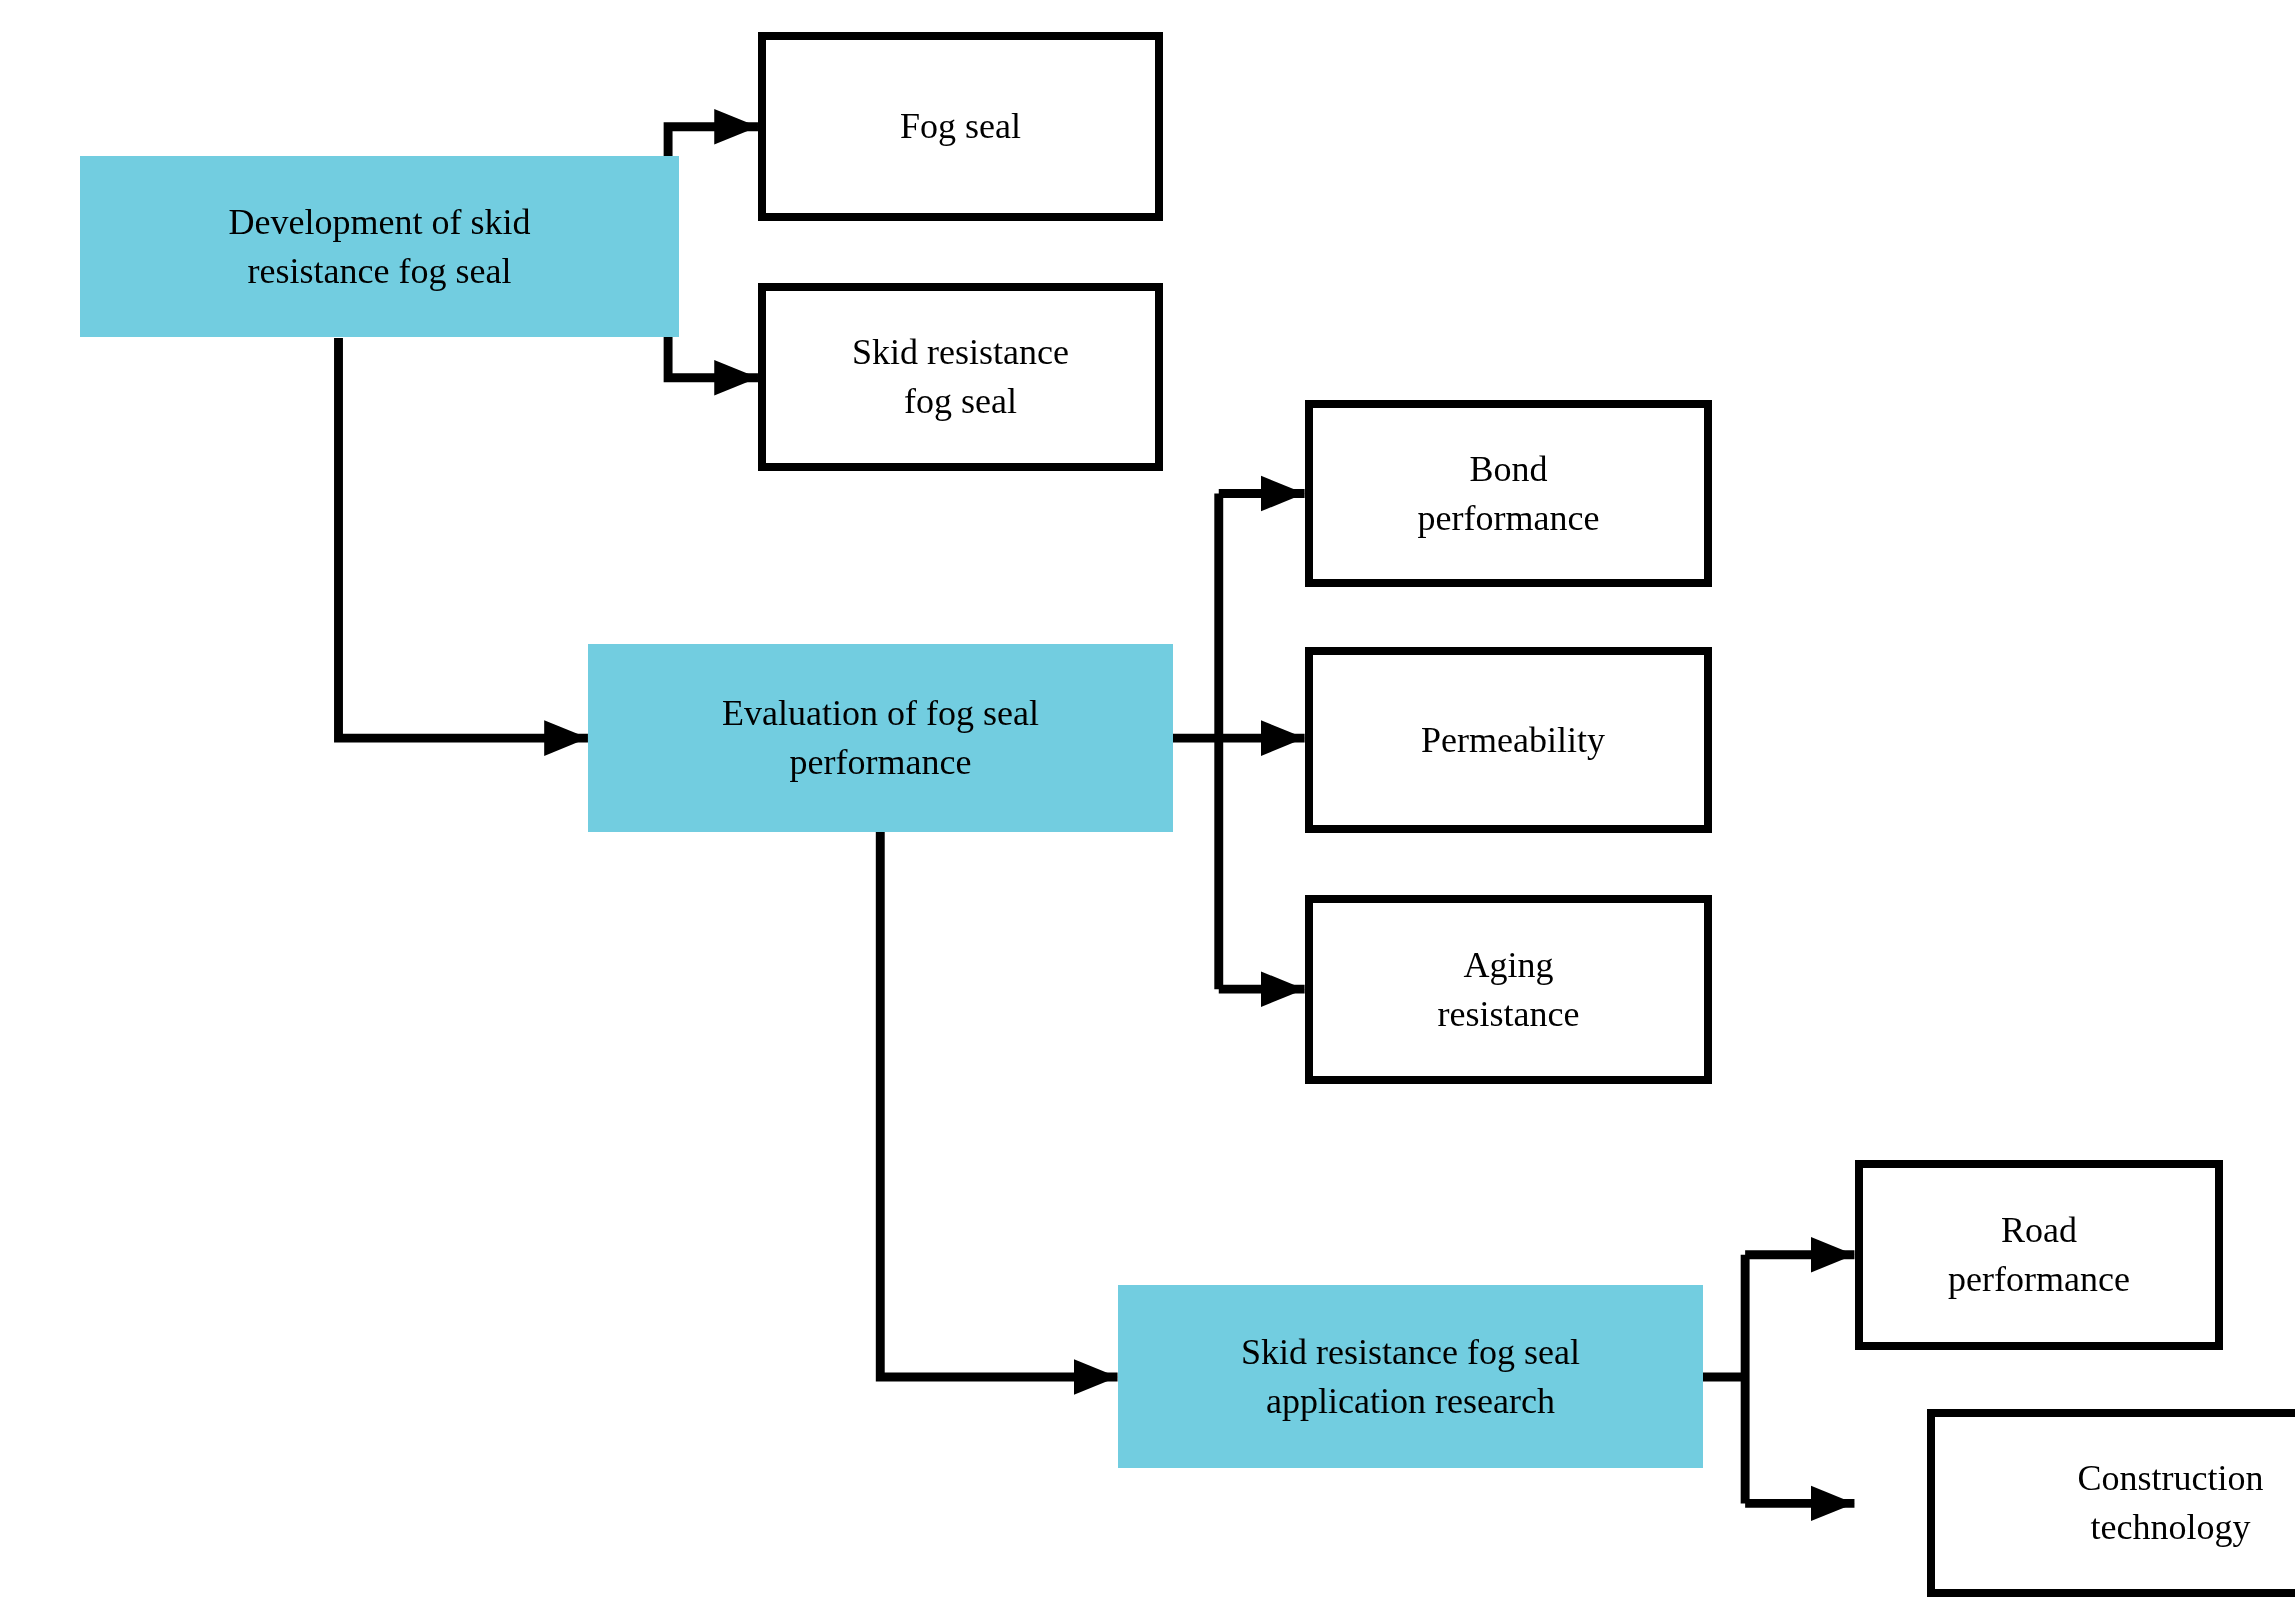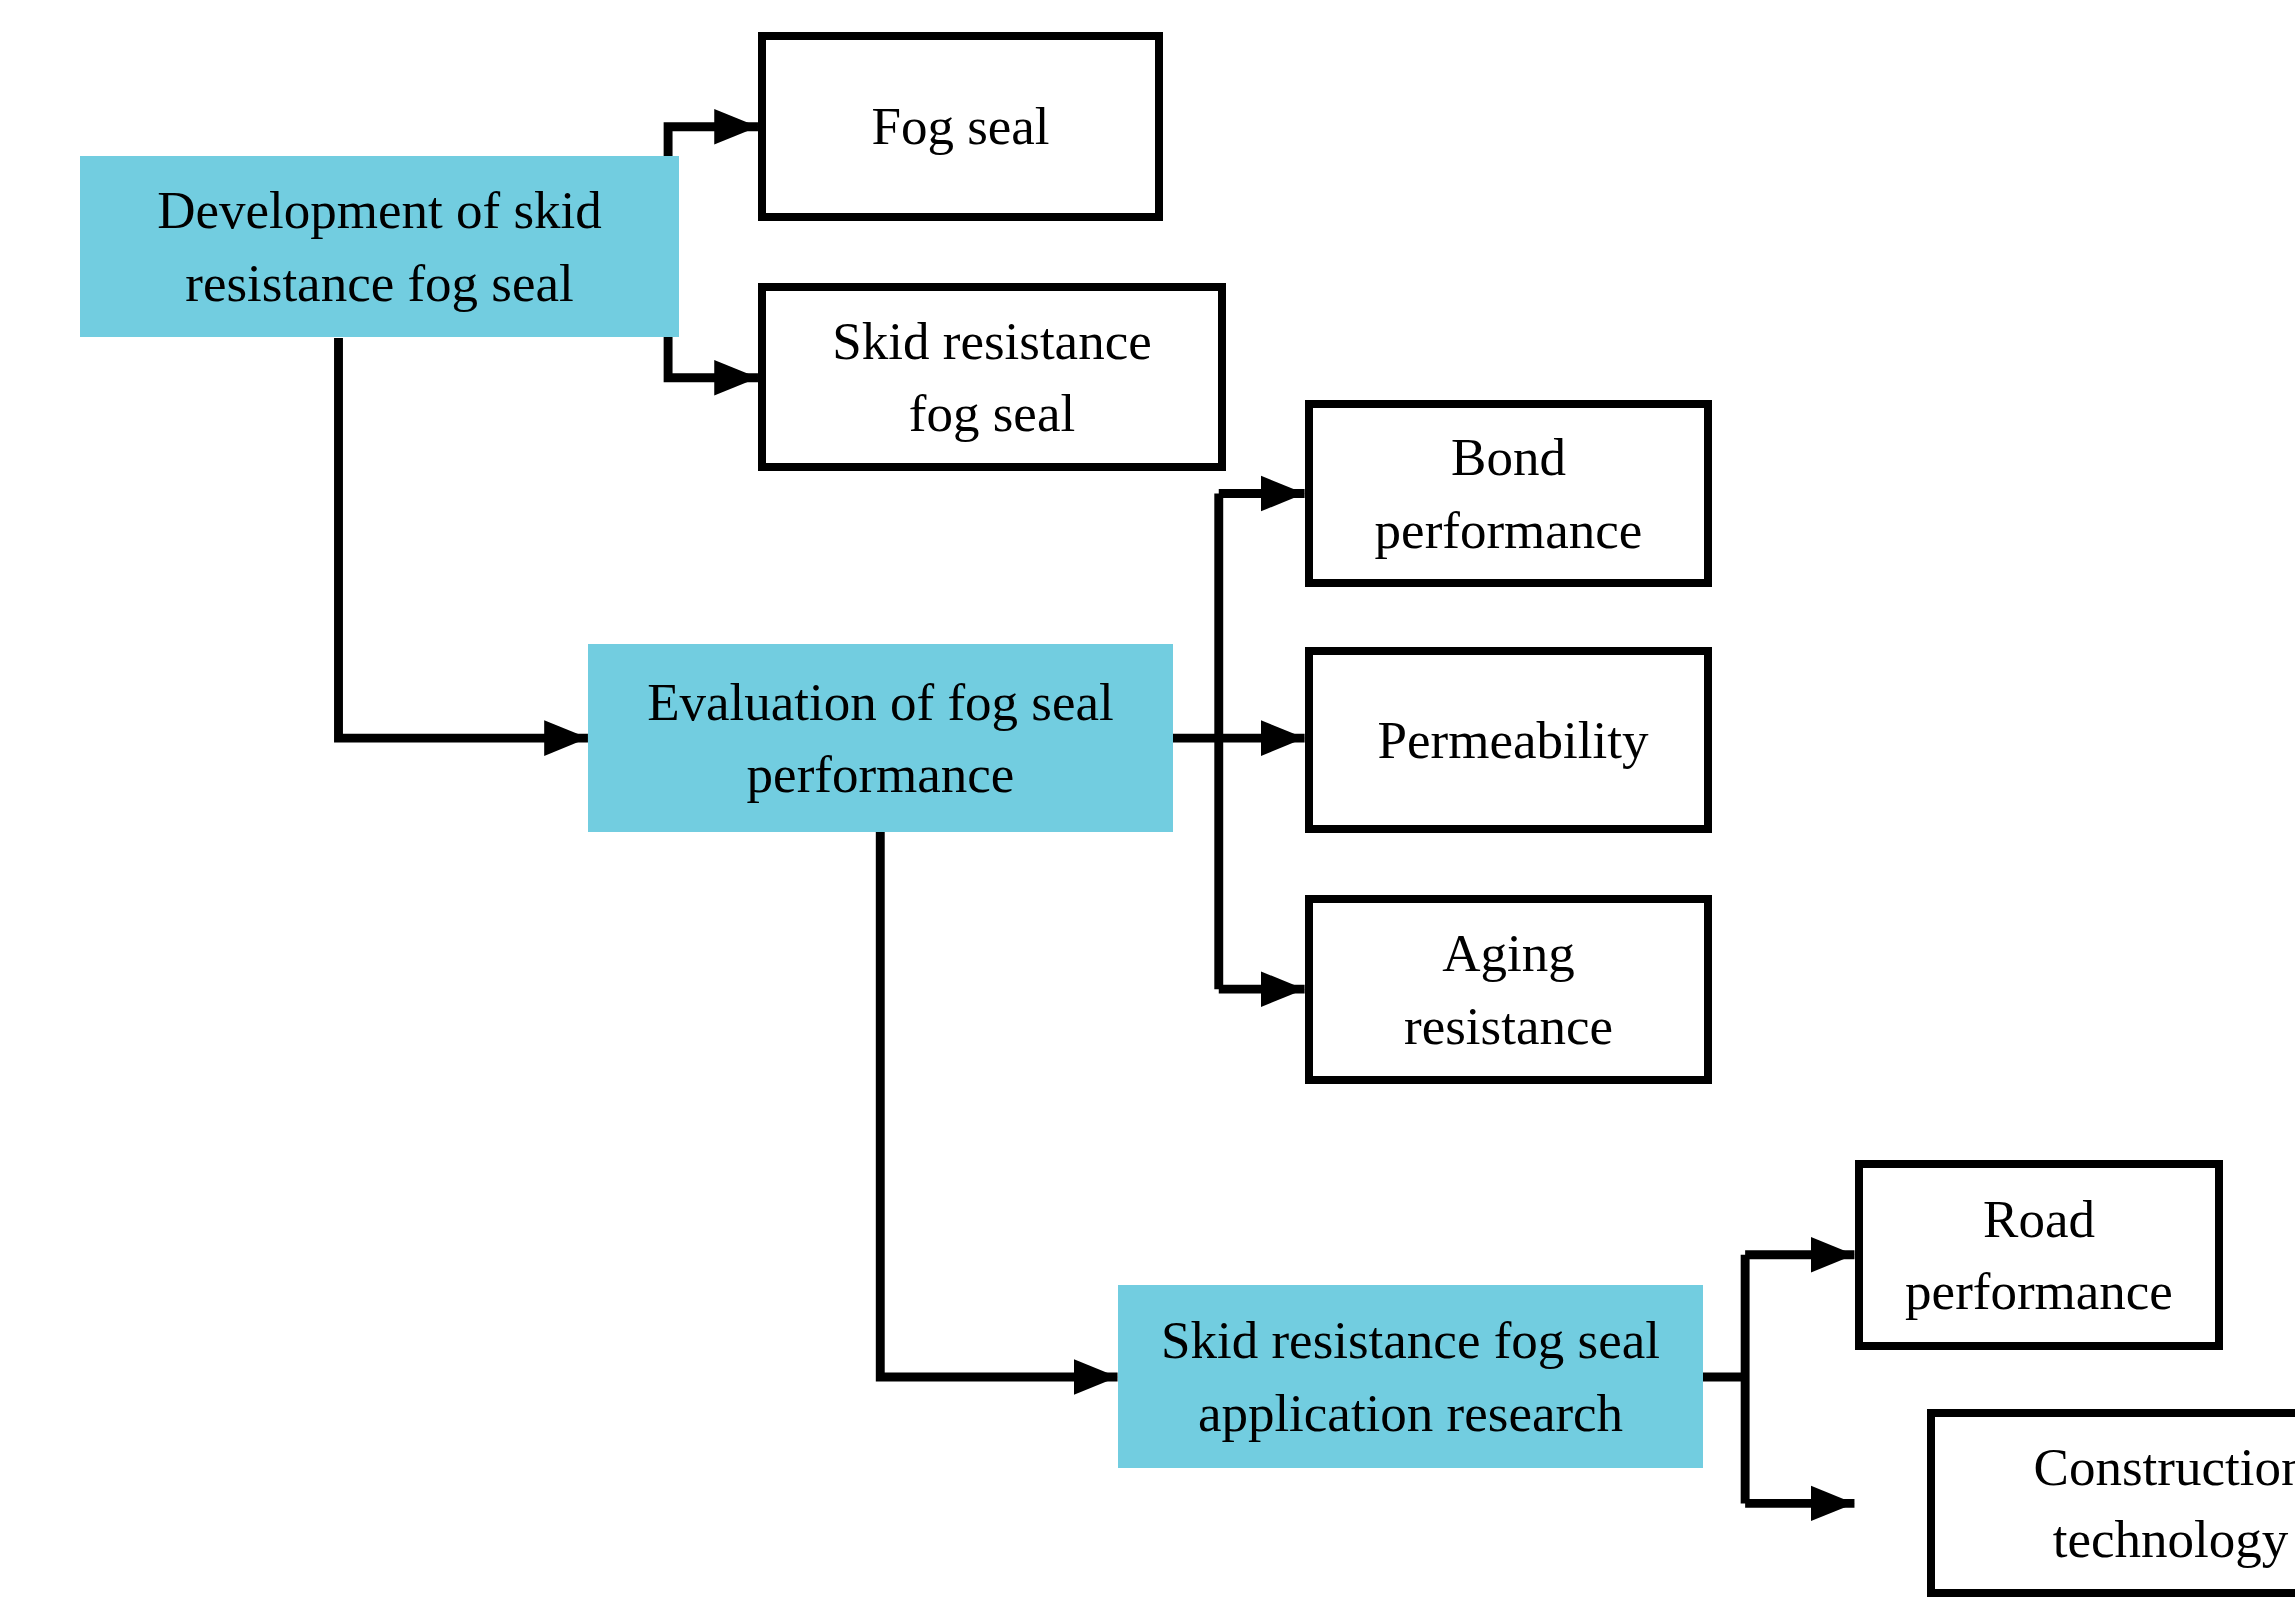--- a/index.html
+++ b/index.html
@@ -32,21 +32,21 @@
     stroke: none;
   }
   .node {
     position: absolute;
     box-sizing: border-box;
     display: flex;
     align-items: center;
     justify-content: center;
     text-align: center;
     color: var(--text, #000000);
-    font-size: 53px;
+    font-size: 36px;
     line-height: 1.36;
   }
   .node .label {
     white-space: pre-line;
     display: block;
     width: 100%;
   }
   .node.highlight {
     background: var(--highlight, #72cde0);
     border: none;
@@ -94,21 +94,21 @@
 
   <div class="node highlight" style="left:39px; top:156px; width:599px; height:181px;margin-left:41px;">
     <span class="label">Development of skid
 resistance fog seal</span>
   </div>
 
   <div class="node plain" style="left:758px; top:32px; width:405px; height:189px;">
     <span class="label">Fog seal</span>
   </div>
 
-  <div class="node plain" style="left:758px; top:283px; width:468px; height:188px;">
+  <div class="node plain" style="left:758px; top:283px; width:405px; height:188px;">
     <span class="label">Skid resistance
 fog seal</span>
   </div>
 
   <div class="node highlight" style="left:588px; top:644px; width:585px; height:188px;">
     <span class="label">Evaluation of fog seal
 performance</span>
   </div>
 
   <div class="node plain" style="left:1305px; top:400px; width:407px; height:187px;">

